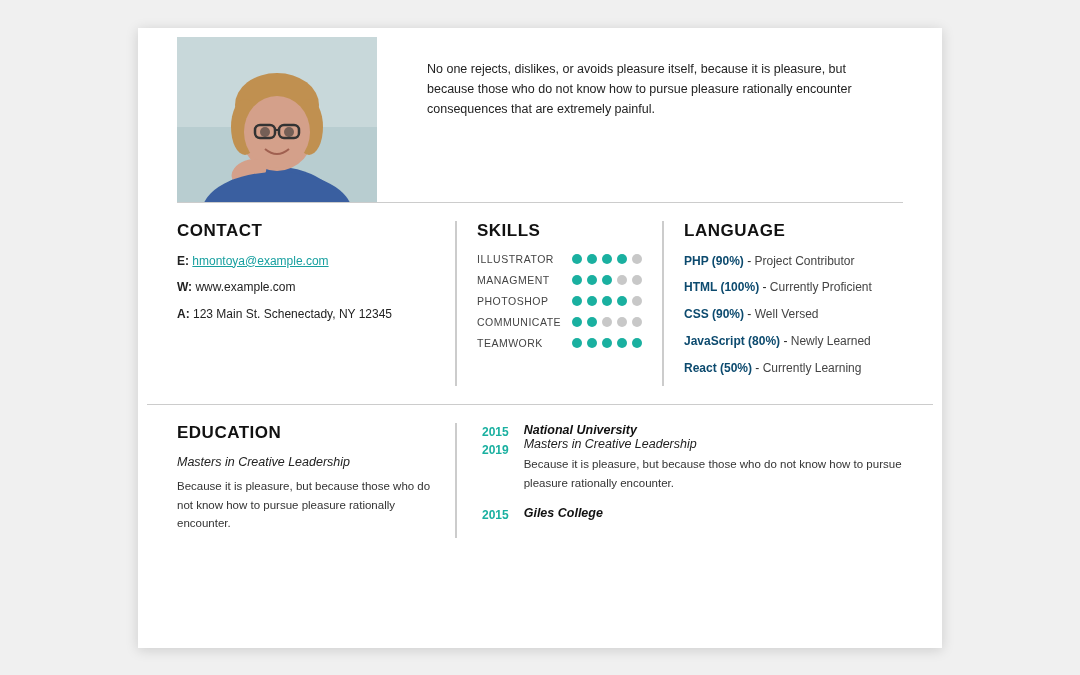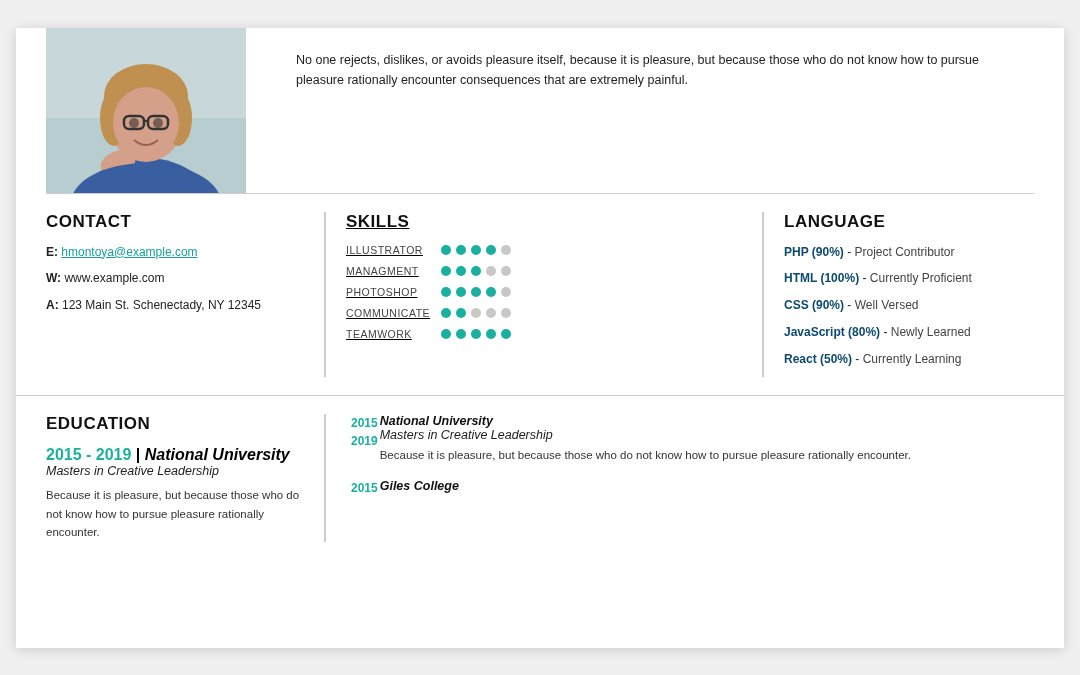--- a/index.html
+++ b/index.html
@@ -7,23 +7,23 @@
       font-family: Arial, sans-serif;
       background: #f0f0f0;
       display: flex;
       justify-content: center;
       align-items: center;
       min-height: 100vh;
       padding: 10px;
     }
     .resume {
       background: #fff;
-      width: 1048px;
+      width: 804px;
       min-height: 620px;
-      padding: 0;
+      padding: 9px;
       box-shadow: 0 2px 12px rgba(0,0,0,0.15);
     }
     .top-section {
       display: flex;
       padding: 0 0 0 0;
       border-bottom: 1.5px solid #ccc;
       margin: 0 30px;
     }
     .photo-col {
       width: 220px;
@@ -72,21 +72,20 @@
       color: #18a0a0;
       text-decoration: underline;
     }
     .contact-label {
       font-weight: bold;
     }
     .skills-col {
       flex: 1;
       padding: 0 20px;
       border-right: 2px solid #ccc;
-      text-decoration: underline;
     }
     .skill-row {
       display: flex;
       align-items: center;
       margin-bottom: 9px;
     }
     .skill-name {
       font-size: 10.5px;
       color: #444;
       width: 95px;
@@ -145,21 +144,21 @@
       color: #333;
       line-height: 1.6;
       margin-top: 8px;
     }
     .work-col {
       flex: 1;
       padding-left: 25px;
     }
     .work-entry {
       display: flex;
-      gap: 2px;
+      gap: 15px;
       margin-bottom: 14px;
     }
     .work-years {
       display: flex;
       flex-direction: column;
       align-items: flex-start;
       flex-shrink: 0;
     }
     .work-year {
       font-size: 12px;
@@ -319,25 +318,20 @@
         </div>
     </div>
 
   </div>
 
   <div class="bottom-section">
 
     <div class="education-col">
       <div class="section-title">EDUCATION</div>
       <div>
-        <div>
-          <span class="teal bold">2015 - 2019</span>
-          <span class="bold"> | </span>
-          <span class="bold italic">National University</span>
-        </div>
         <div class="edu-degree">Masters in Creative Leadership</div>
         <div class="edu-desc">Because it is pleasure, but because those who do not know how to pursue pleasure rationally encounter.</div>
       </div>
     </div>
 
     <div class="work-col">
       <div id="work-list">
           <div class="work-entry">
             <div class="work-years">
               <span class="work-year teal">2015</span>

